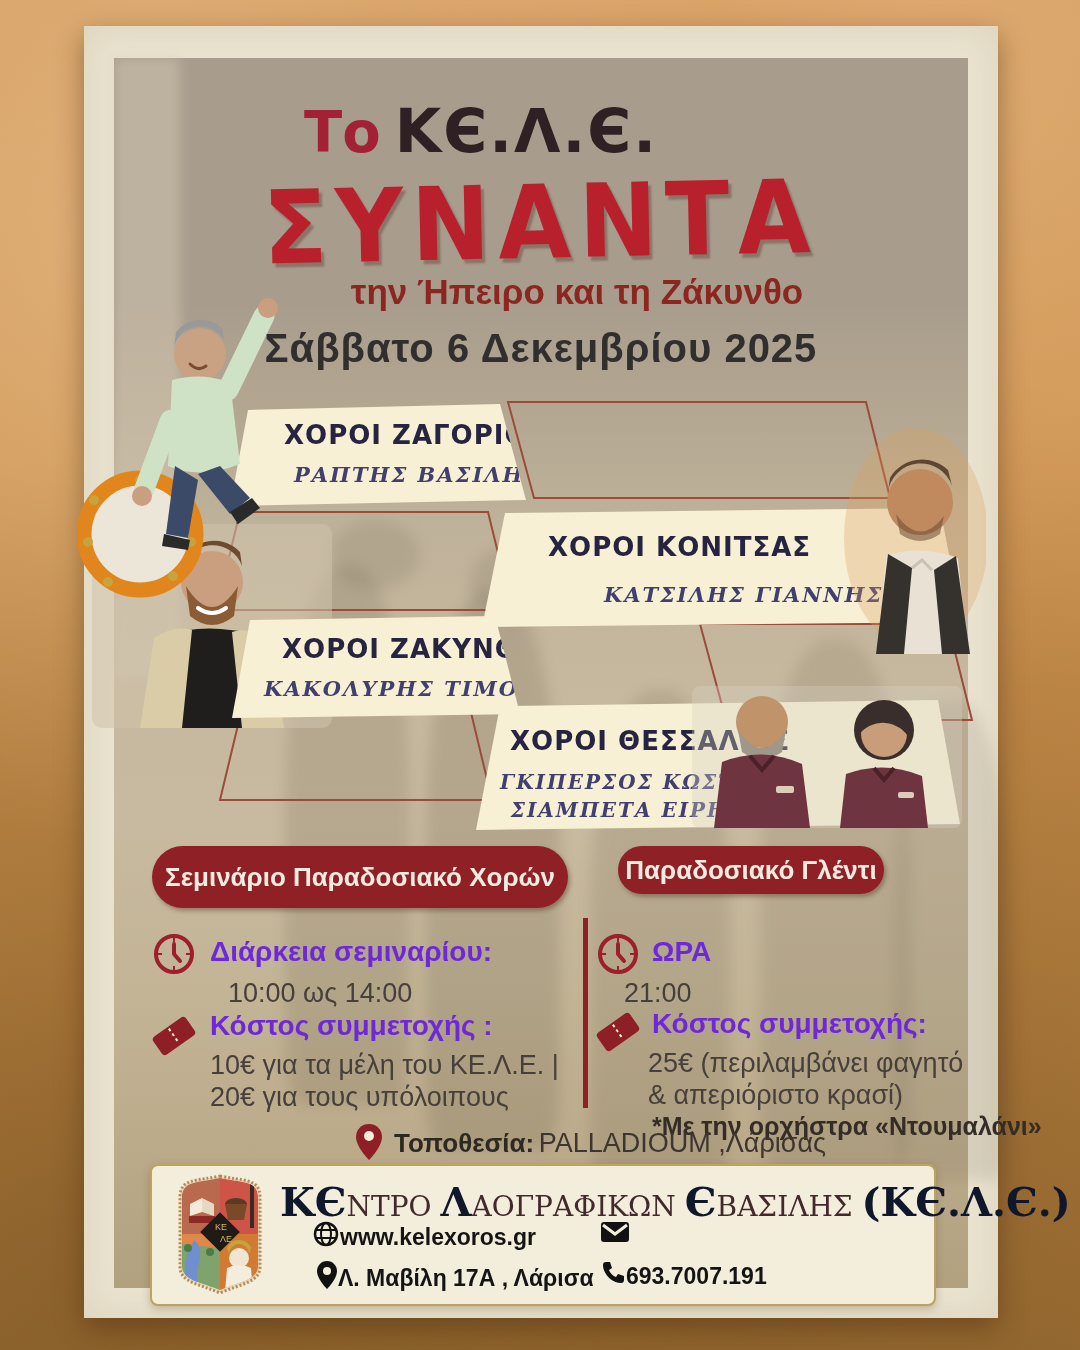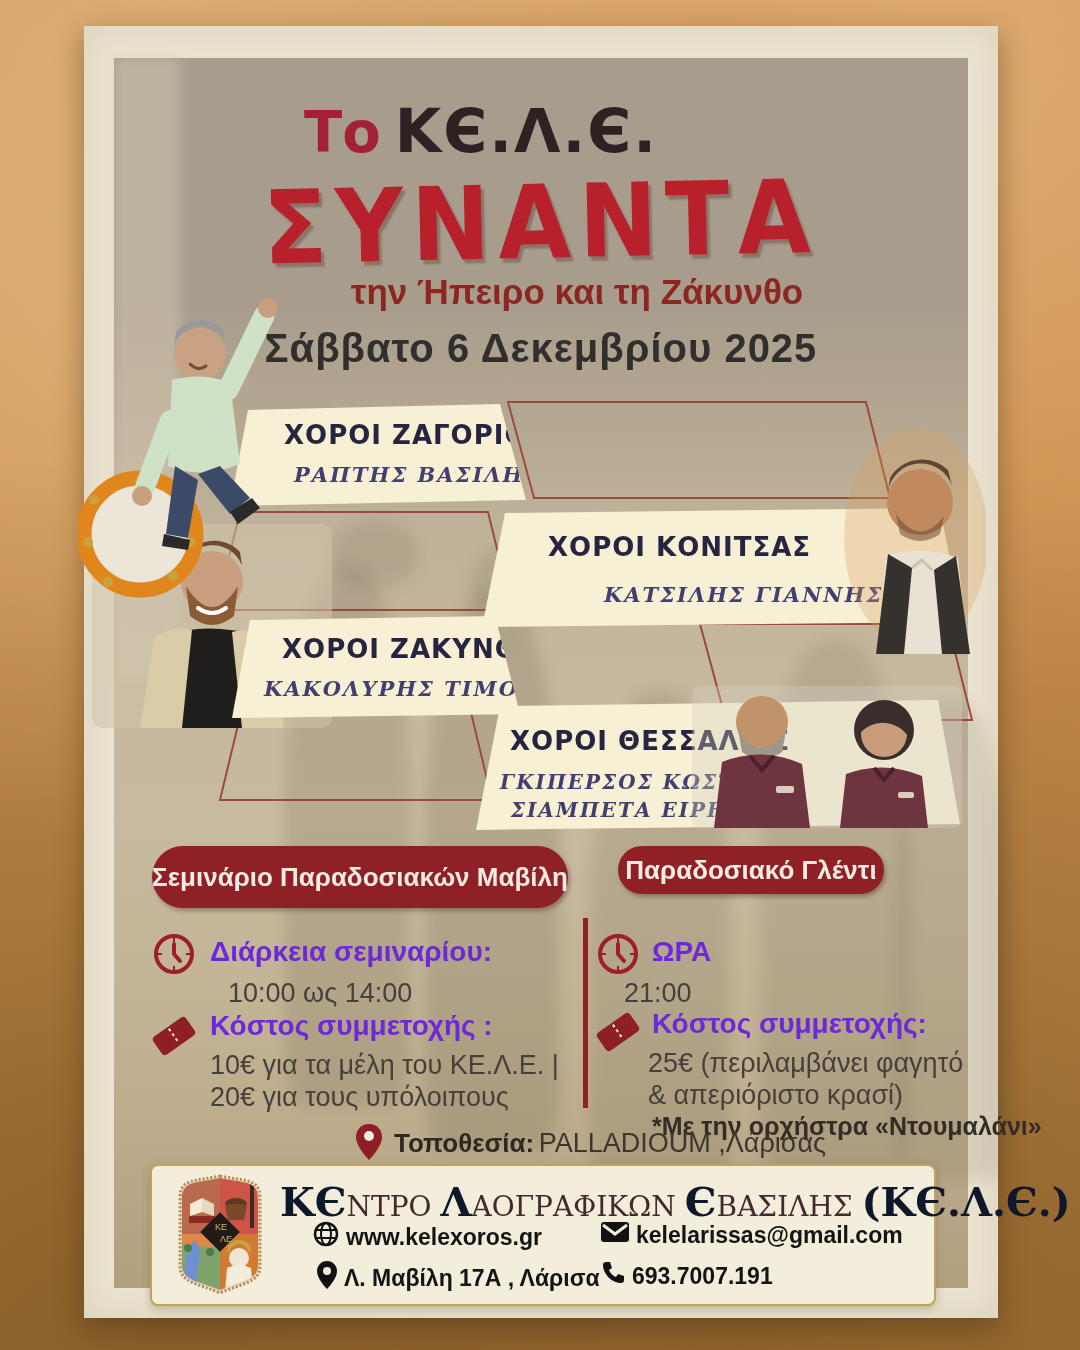--- a/index.html
+++ b/index.html
@@ -41,21 +41,21 @@
   .note{font-weight:bold;font-size:25px;color:#332d26;white-space:nowrap;margin-left:46px;}
   .divider{background:#8e2026;}
   .loc-lbl{font-weight:bold;font-size:26px;color:#2c2822;}
   .loc-val{font-size:27px;color:#3c362e;}
   
   .contact{background:#f3eedb;border:2px solid #bca45e;border-radius:8px;
            box-shadow:0 3px 8px rgba(80,50,20,.25);}
   .ft-title{font-family:"DejaVu Serif",serif;white-space:nowrap;}
   .ft-red{color:#0f172a;font-weight:bold;font-size:40px;}
   .ft-dark{color:#42292c;font-size:28px;}
-  .c-item{display:flex;align-items:center;gap:6px;font-weight:bold;font-size:23px;color:#141414;white-space:nowrap;}
+  .c-item{display:flex;align-items:center;gap:0;font-weight:bold;font-size:23px;color:#141414;white-space:nowrap;}
   svg text{font-family:"Liberation Sans",sans-serif;}
 </style>
 </head>
 <body>
 
 <div class="abs card"></div>
 
 <div class="abs panel"></div>
 
 <div class="abs band" style="left:114px;top:58px;width:66px;height:620px;"></div>
@@ -167,21 +167,21 @@
   <div class="abs b-title" style="left:54px;top:22px;">ΧΟΡΟΙ ΖΑΚΥΝΘΟΥ</div>
   <div class="abs b-name" style="left:36px;top:64px;">ΚΑΚΟΛΥΡΗΣ ΤΙΜΟΘΕΟΣ</div>
 </div>
 
 <div class="abs banner" style="left:470px;top:696px;width:498px;height:134px;z-index:4;clip-path:polygon(30px 10px,468px 4px,490px 128px,6px 134px);">
   <div class="abs b-title" style="left:40px;top:30px;">ΧΟΡΟΙ ΘΕΣΣΑΛΙΑΣ</div>
   <div class="abs b-name" style="left:30px;top:74px;width:280px;text-align:center;font-size:20px;">ΓΚΙΠΕΡΣΟΣ ΚΩΣΤΑΣ  &amp;</div>
   <div class="abs b-name" style="left:30px;top:102px;width:280px;text-align:center;font-size:20px;">ΣΙΑΜΠΕΤΑ ΕΙΡΗΝΗ</div>
 </div>
 
-<div class="abs pill" style="left:152px;top:846px;width:416px;height:62px;z-index:7;">Σεμινάριο Παραδοσιακών Μαβίλη</div>
+<div class="abs pill" style="left:152px;top:846px;width:416px;height:62px;z-index:7;">Σεμινάριο Παραδοσιακό Χορών</div>
 <div class="abs pill" style="left:618px;top:846px;width:266px;height:48px;z-index:7;text-align:right;">Παραδοσιακό Γλέντι</div>
 
 <div class="abs divider" style="left:583px;top:918px;width:5px;height:190px;z-index:7;"></div>
 
 <div class="abs" style="left:152px;top:932px;z-index:7;">
   <svg width="44" height="44" viewBox="0 0 44 44">
     <circle cx="22" cy="22" r="18" fill="none" stroke="#9c1f2b" stroke-width="4"></circle>
     <g stroke="#9c1f2b" stroke-width="2">
       <line x1="22" y1="6" x2="22" y2="10"></line>
         <line x1="22" y1="34" x2="22" y2="38"></line>
@@ -295,21 +295,20 @@
     </span>
     <span>www.kelexoros.gr</span>
   </div>
   <div class="abs c-item" style="left:448px;top:54px;">
     <span>
       <svg width="30" height="24" viewBox="0 0 30 24">
         <rect x="1" y="2" width="28" height="20" rx="3" fill="#111"></rect>
         <path d="M3 5 L15 14 L27 5" stroke="#f3eedb" stroke-width="3" fill="none"></path>
       </svg>
     </span>
-    <span>kelelarissas@gmail.com</span>
   </div>
   <div class="abs c-item" style="left:164px;top:94px;">
     <span>
       <svg width="22" height="30" viewBox="0 0 22 30">
         <path d="M11 1 C5 1 1 6 1 11 C1 19 11 29 11 29 C11 29 21 19 21 11 C21 6 17 1 11 1 Z" fill="#111"></path>
         <circle cx="11" cy="11" r="4" fill="#f3eedb"></circle>
       </svg>
     </span>
     <span>Λ. Μαβίλη 17Α , Λάρισα</span>
   </div>

